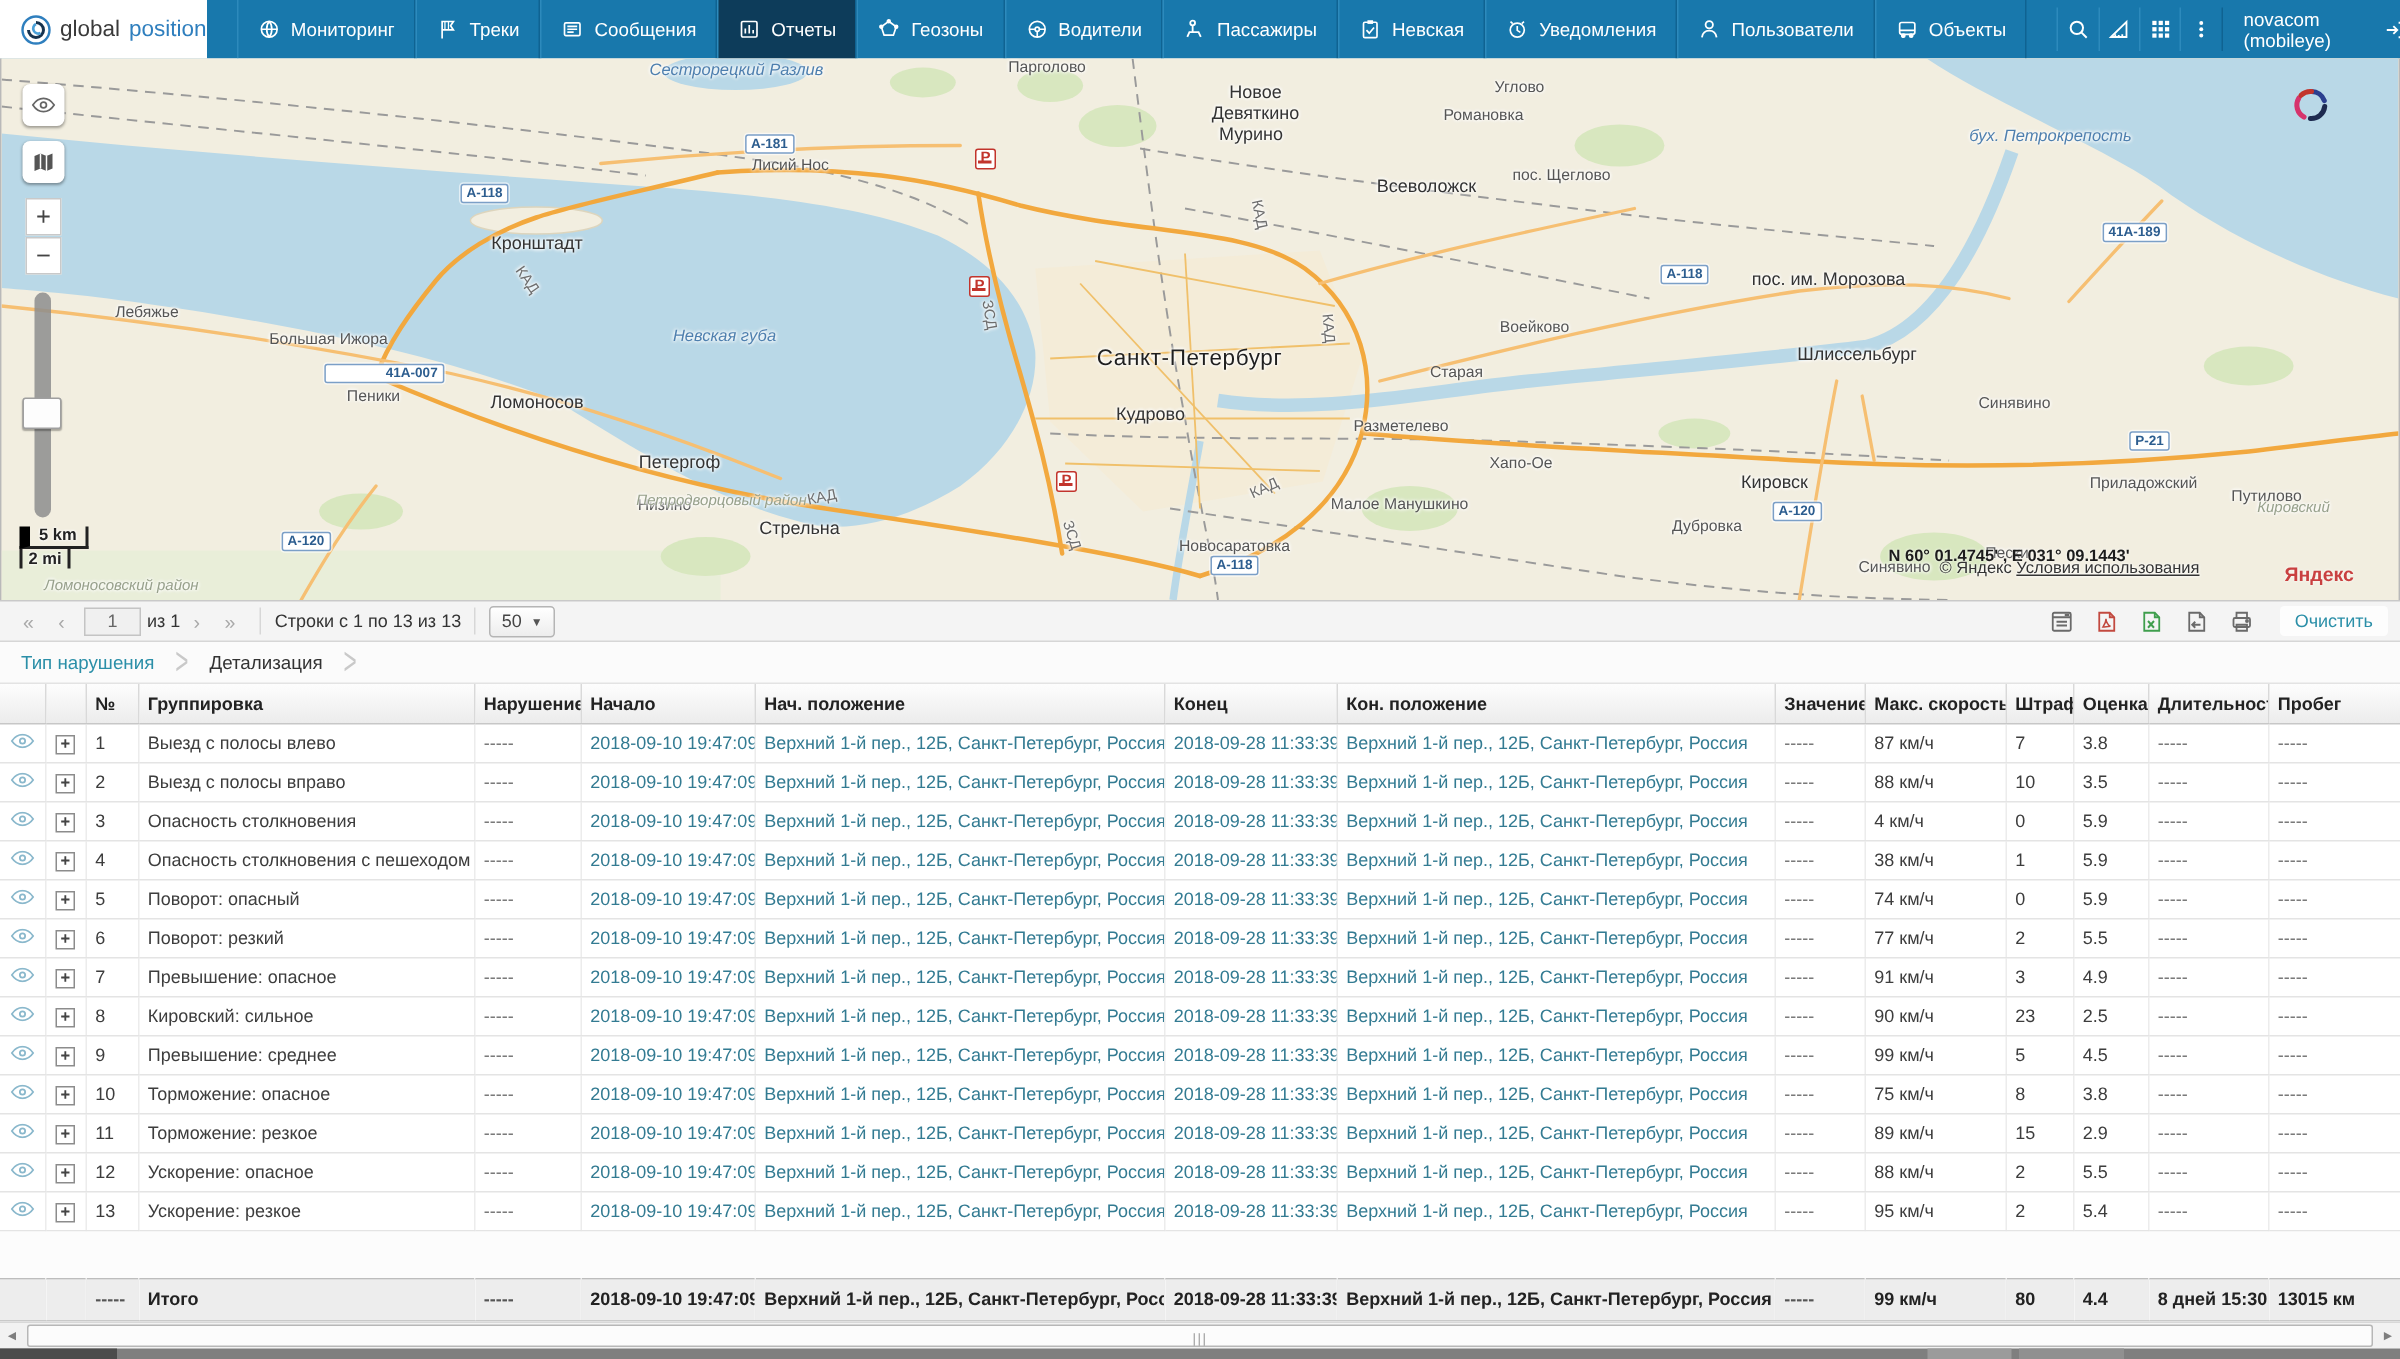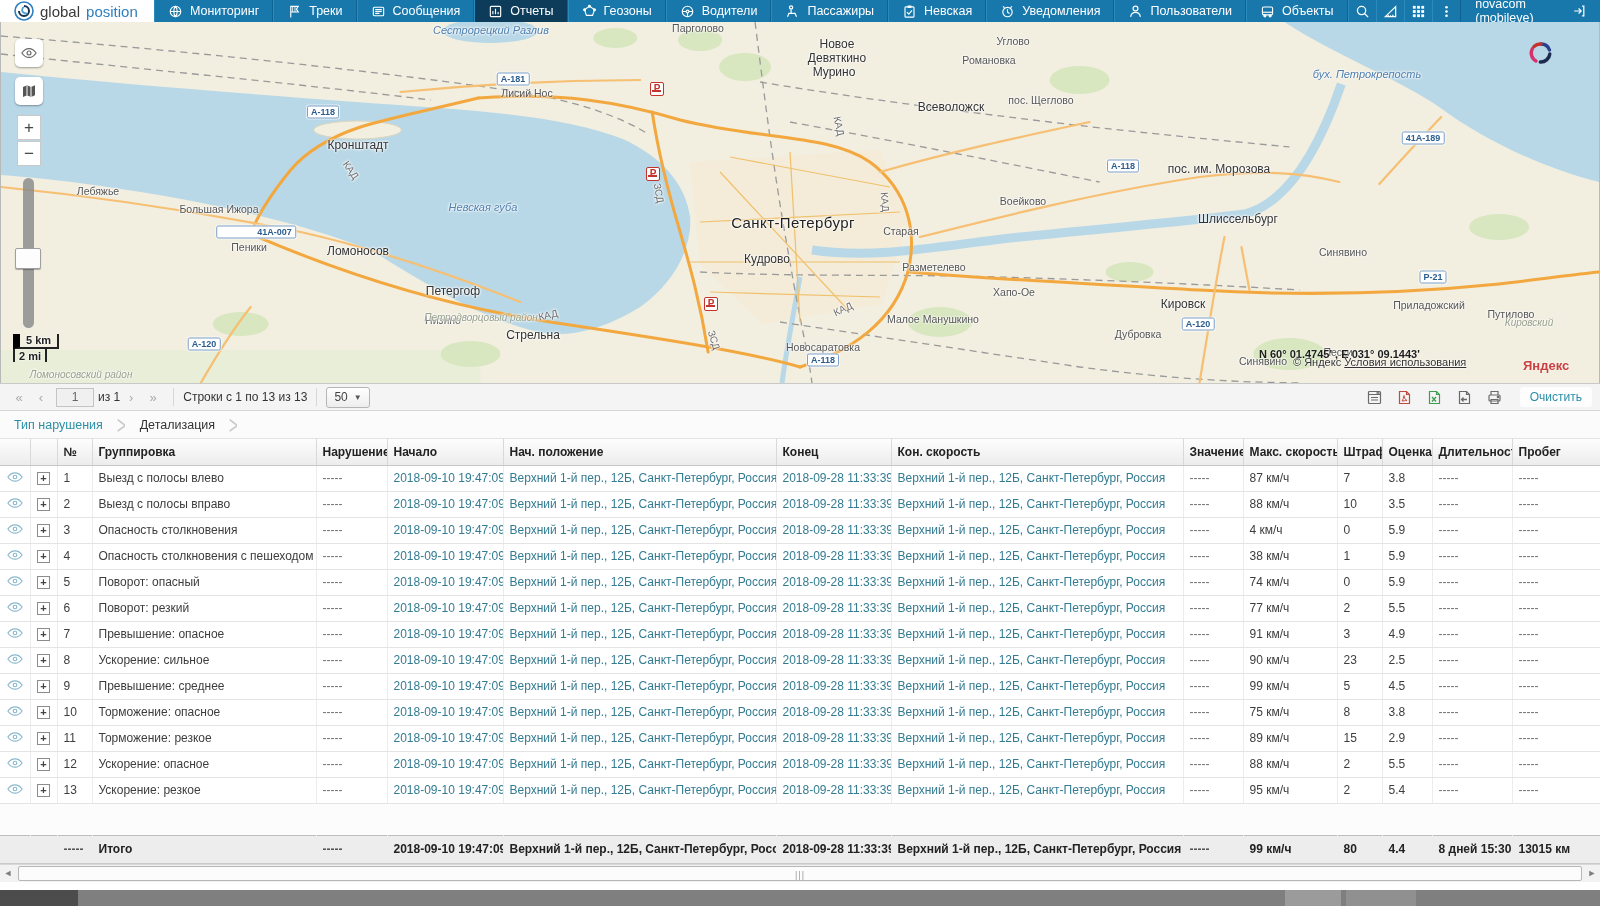--- a/index.html
+++ b/index.html
@@ -1,21 +1,21 @@
 <!DOCTYPE html>
 <html><head>
 <meta charset="utf-8">
 <style>
   * { margin:0; padding:0; box-sizing:border-box; }
   html,body { width:1600px; height:906px; overflow:hidden; background:#fff;
               font-family:"Liberation Sans", sans-serif; }
   .app { width:1600px; height:906px; display:flex; flex-direction:column; position:relative; }
 
   
-  .nav { height:22px; background:#1878ac; display:flex; align-items:stretch; flex:none; }
+  .nav { height:39px; background:#1878ac; display:flex; align-items:stretch; flex:none;gap:20px; }
   .logo { width:180px; background:#fff; display:flex; align-items:center; gap:6px; padding-left:14px; cursor:pointer; }
   .logo-mark { width:20px; height:20px; flex:none; }
   .logo-global { font-size:15px; color:#3a3a3a; }
   .logo-position { font-size:15px; color:#2f7fbe; }
   .nav-items { display:flex; align-items:stretch; }
   .nav-item { display:flex; align-items:center; gap:7px; padding:0 13px; border-right:1px solid #0f6392;
               border-left:1px solid #2d8abc; color:#fff; font-size:12.5px; cursor:pointer; white-space:nowrap; }
   .nav-item.active { background:#0d3c5a; }
   .nav-icon { width:15px; height:15px; display:flex; }
   .nav-icon svg { width:15px; height:15px; }
@@ -369,21 +369,21 @@
         <div class="lbl city" style="left: 1218px; top: 147px;">пос. им. Морозова</div>
         <div class="lbl sm" style="left: 697px; top: 6px;">Парголово</div>
         <div class="lbl sm" style="left: 1012px; top: 19px;">Углово</div>
         <div class="lbl sm" style="left: 988px; top: 38px;">Романовка</div>
         <div class="lbl sm" style="left: 1040px; top: 78px;">пос. Щеглово</div>
         <div class="lbl sm" style="left: 526px; top: 71px;">Лисий Нос</div>
         <div class="lbl sm" style="left: 97px; top: 169px;">Лебяжье</div>
         <div class="lbl sm" style="left: 218px; top: 187px;">Большая Ижора</div>
         <div class="lbl sm" style="left: 248px; top: 225px;">Пеники</div>
         <div class="lbl sm" style="left: 442px; top: 298px;">Низино</div>
-        <div class="lbl sm" style="left: 900px; top: 209px;">Старая</div>
+        <div class="lbl sm" style="left: 970px; top: 209px;">Старая</div>
         <div class="lbl sm" style="left: 933px; top: 245px;">Разметелево</div>
         <div class="lbl sm" style="left: 1022px; top: 179px;">Воейково</div>
         <div class="lbl sm" style="left: 1013px; top: 270px;">Хапо-Ое</div>
         <div class="lbl sm" style="left: 932px; top: 297px;">Малое Манушкино</div>
         <div class="lbl sm" style="left: 822px; top: 325px;">Новосаратовка</div>
         <div class="lbl sm" style="left: 1342px; top: 230px;">Синявино</div>
         <div class="lbl sm" style="left: 1137px; top: 312px;">Дубровка</div>
         <div class="lbl sm" style="left: 1428px; top: 283px;">Приладожский</div>
         <div class="lbl sm" style="left: 1510px; top: 292px;">Путилово</div>
         <div class="lbl sm" style="left: 1262px; top: 339px;">Синявино</div>
@@ -538,21 +538,21 @@
       <thead>
           <tr id="headRow">
             <th></th>
             <th></th>
             <th>№</th>
             <th>Группировка</th>
             <th>Нарушение</th>
             <th>Начало</th>
             <th>Нач. положение</th>
             <th>Конец</th>
-            <th>Кон. скорость</th>
+            <th>Кон. положение</th>
             <th>Значение</th>
             <th>Макс. скорость</th>
             <th>Штраф</th>
             <th>Оценка</th>
             <th>Длительность</th>
             <th>Пробег</th>
           </tr>
         </thead>
       <tbody id="bodyRows">
           <tr>
@@ -695,21 +695,21 @@
             <td class="c-dash">-----</td>
             <td class="c-dash">-----</td>
           </tr>
           <tr>
             <td class="cc"><span class="eye"><svg viewBox="0 0 18 11" fill="none" stroke="#8ab8cc" stroke-width="1.3">
                   <path d="M1 5.5C3.5 1.9 6 .8 9 .8s5.5 1.1 8 4.7c-2.5 3.6-5 4.7-8 4.7S3.5 9.1 1 5.5z"></path>
                   <circle cx="9" cy="5.5" r="2"></circle>
                 </svg></span></td>
             <td class="cc"><span class="exp">+</span></td>
             <td>8</td>
-            <td>Ускорение: сильное</td>
+            <td>Кировский: сильное</td>
             <td class="c-dash">-----</td>
             <td class="c-link">2018-09-10 19:47:09</td>
             <td class="c-link">Верхний 1-й пер., 12Б, Санкт-Петербург, Россия</td>
             <td class="c-link">2018-09-28 11:33:39</td>
             <td class="c-link">Верхний 1-й пер., 12Б, Санкт-Петербург, Россия</td>
             <td class="c-dash">-----</td>
             <td>90 км/ч</td>
             <td>23</td>
             <td>2.5</td>
             <td class="c-dash">-----</td>

